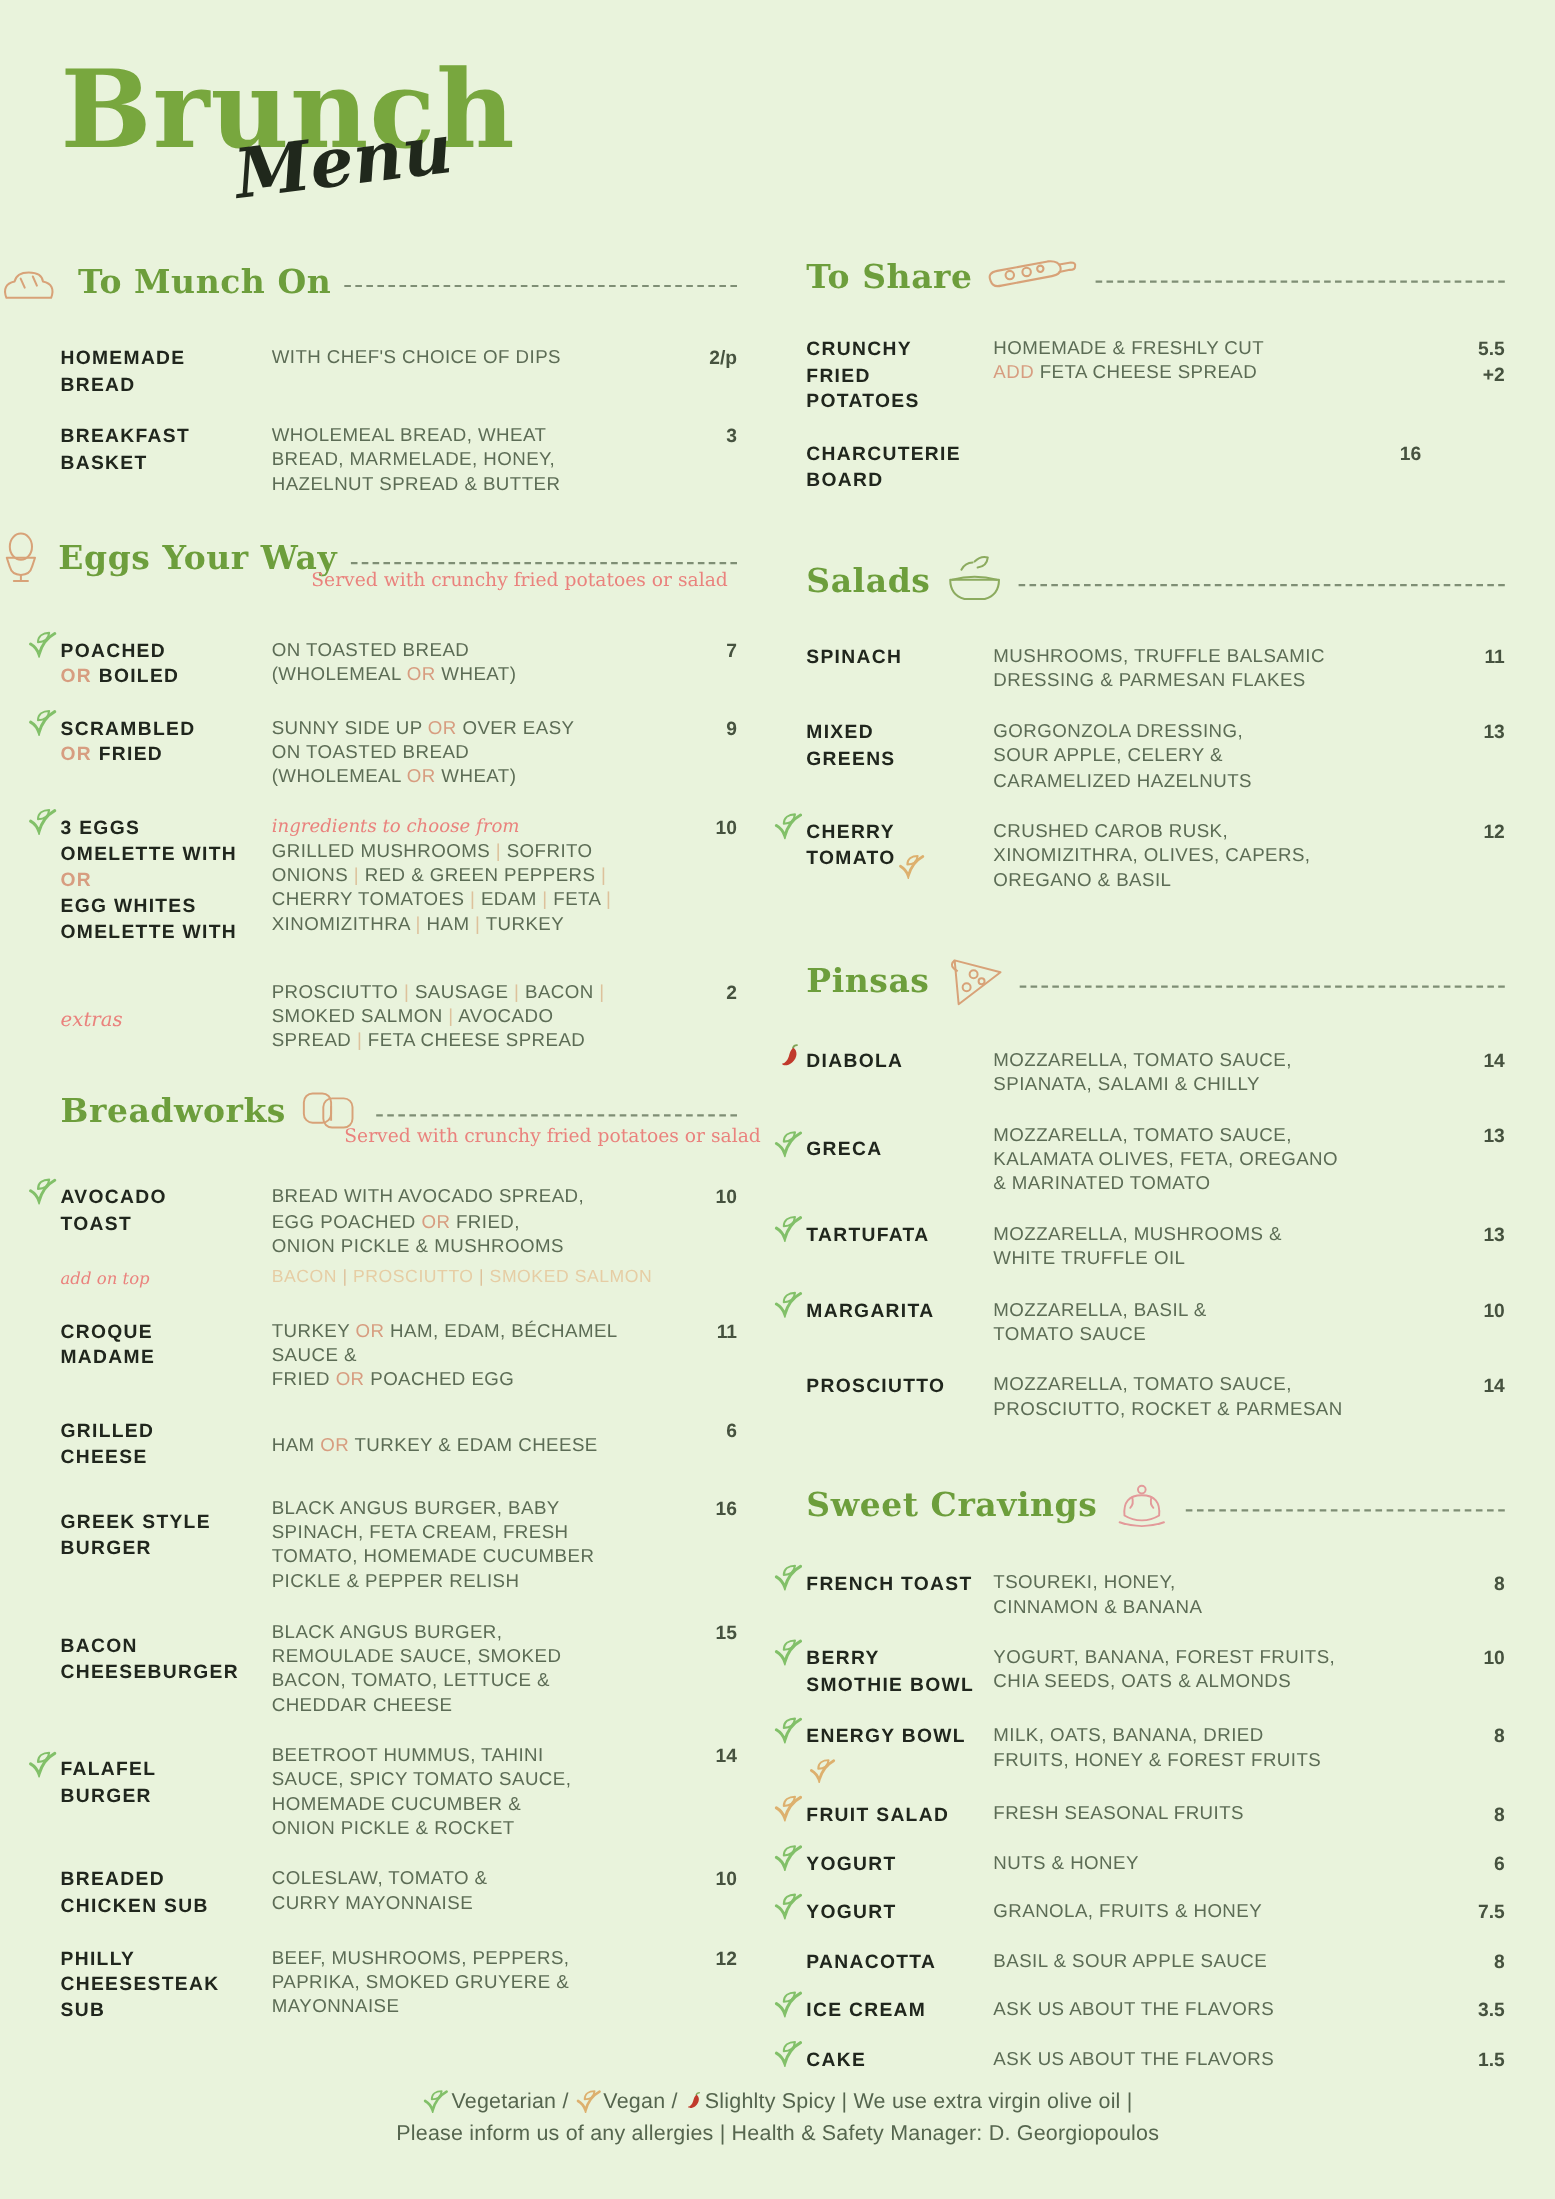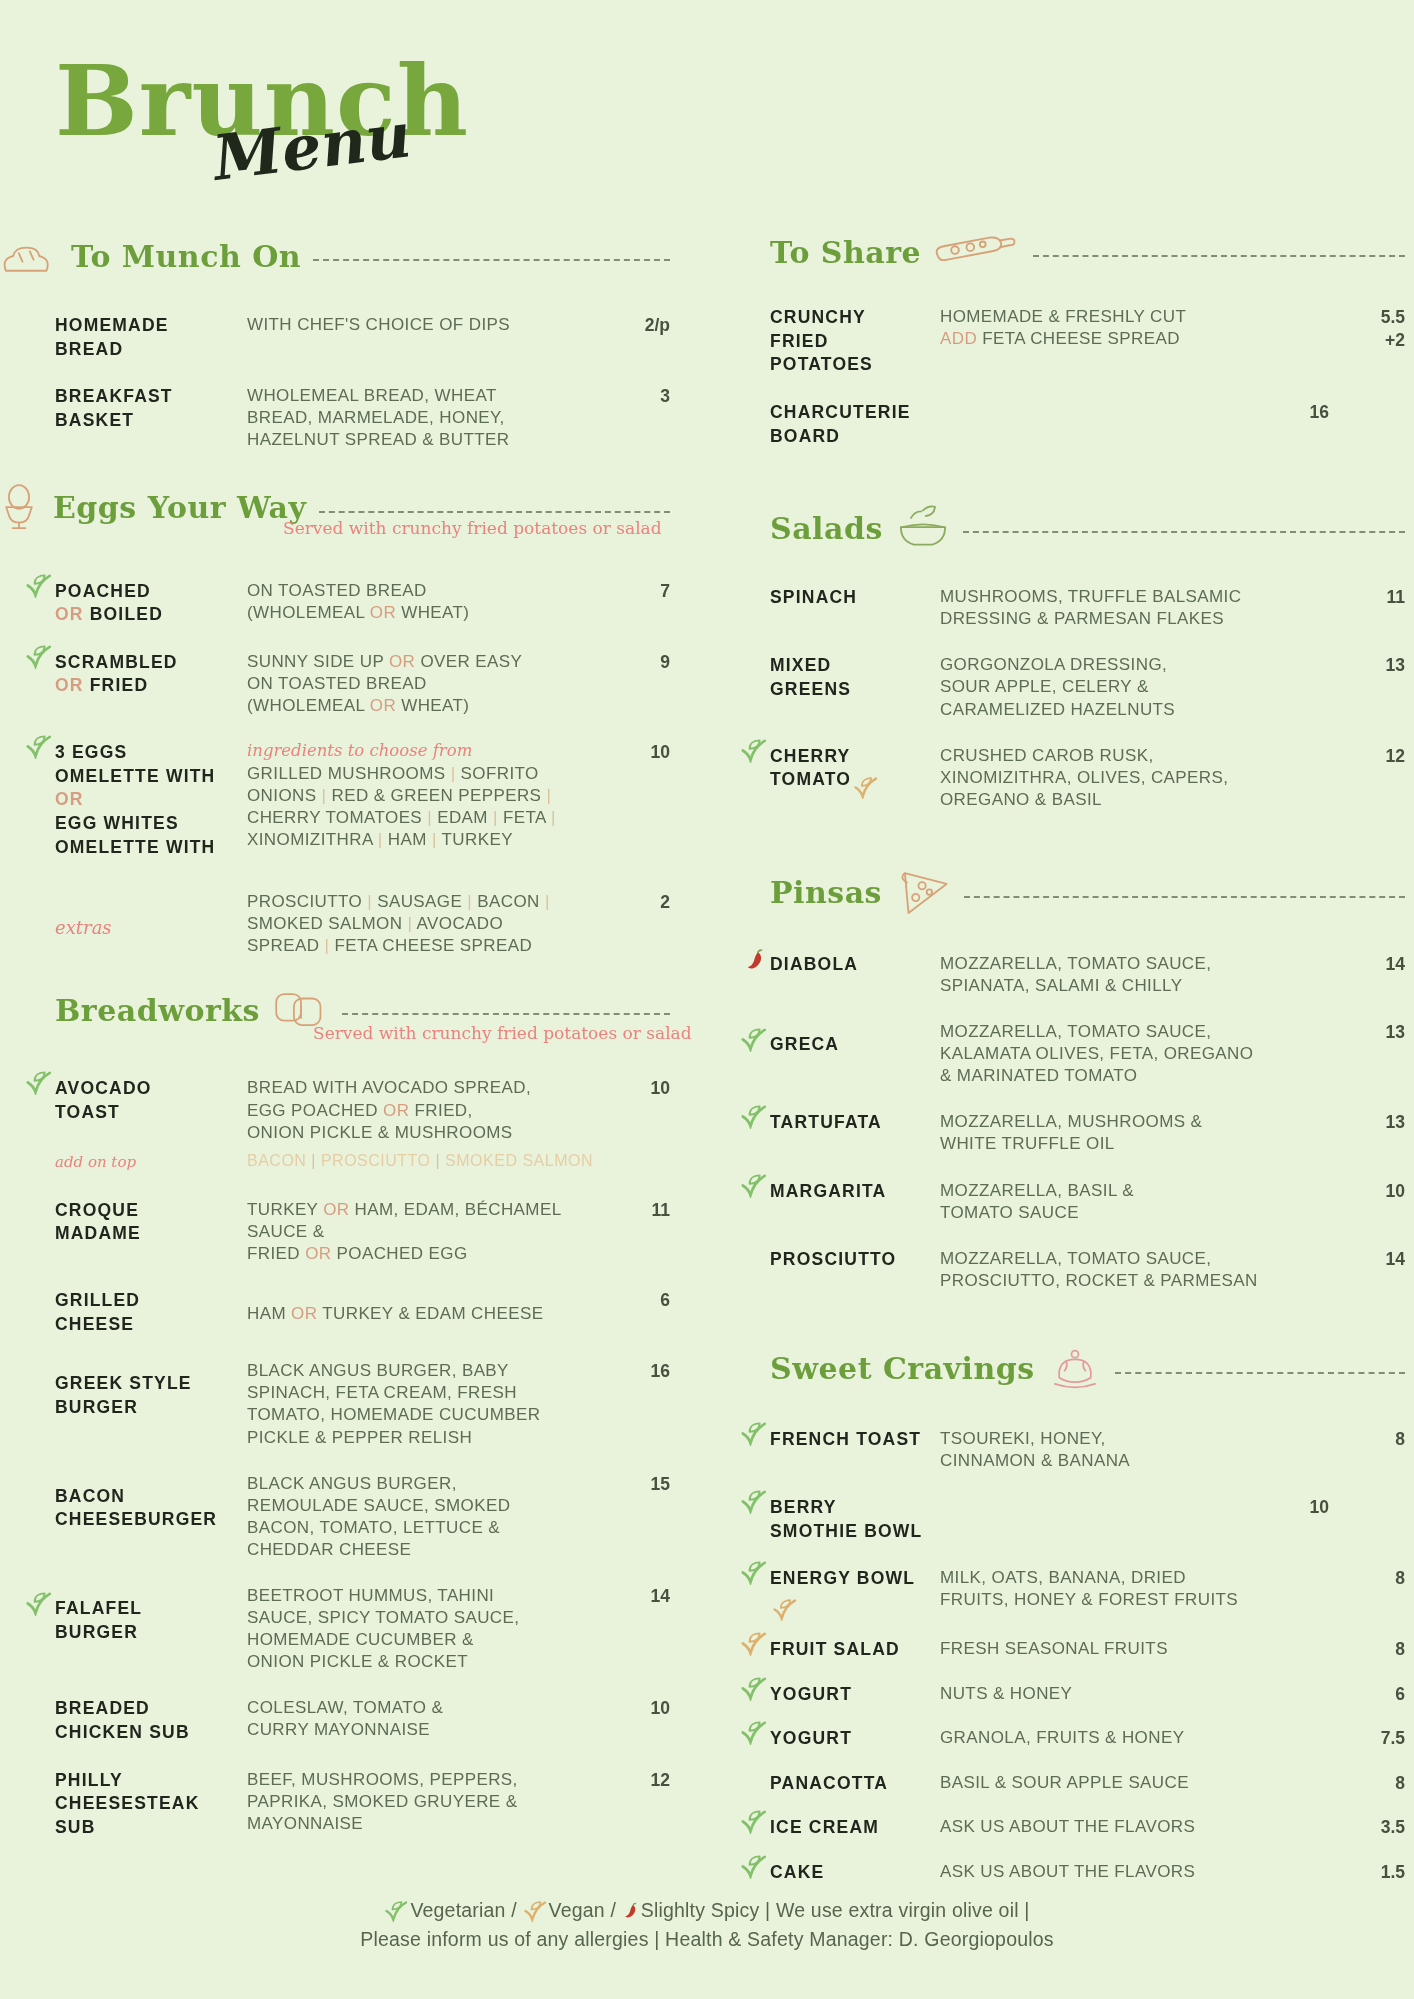--- a/index.html
+++ b/index.html
@@ -17,21 +17,21 @@
     font-family:"DejaVu Serif",serif;font-weight:700;
     font-size:98px;line-height:1;color:#78a73e;letter-spacing:1px;
   }
   .brand-script{
     position:absolute;left:158px;top:58px;
     font-family:"DejaVu Serif",serif;font-style:italic;font-weight:700;
     font-size:62px;color:#20281c;transform:rotate(-7deg);
   }
 
   
-  .cols{display:grid;grid-template-columns:615px 635px;column-gap:100px;align-items:start}
+  .cols{display:grid;grid-template-columns:615px 635px;column-gap:63px;align-items:start}
 
   
   .sec{margin-top:30px}
   .sec:first-child{margin-top:0}
   .sec-head{display:flex;align-items:center;gap:12px;margin-bottom:34px;position:relative}
   .sec-title{
     font-family:"DejaVu Serif",serif;font-weight:700;
     font-size:30px;color:#6d9e3c;white-space:nowrap;letter-spacing:.5px;
   }
   .dash{flex:1;border-top:2px dashed #6d7d64;margin-top:8px;opacity:.85}
@@ -484,20 +484,22 @@
           <div class="t-price">8</div>
         </div>
         <div class="row">
           <div class="cell-name">
             <svg class="vicon veg" viewBox="0 0 24 22">
                 <use href="#g-check"></use>
               </svg>
             <span class="t-name">BERRY
 SMOTHIE BOWL</span>
           </div>
+          <div><span class="t-desc">YOGURT, BANANA, FOREST FRUITS,
+CHIA SEEDS, OATS &amp; ALMONDS</span></div>
           <div class="t-price">10</div>
         </div>
         <div class="row">
           <div class="cell-name">
             <svg class="vicon veg" viewBox="0 0 24 22">
                 <use href="#g-check"></use>
               </svg>
             <span class="t-name">ENERGY BOWL</span><svg class="vicon after vegan" viewBox="0 0 24 22">
                 <use href="#g-check"></use>
               </svg>

